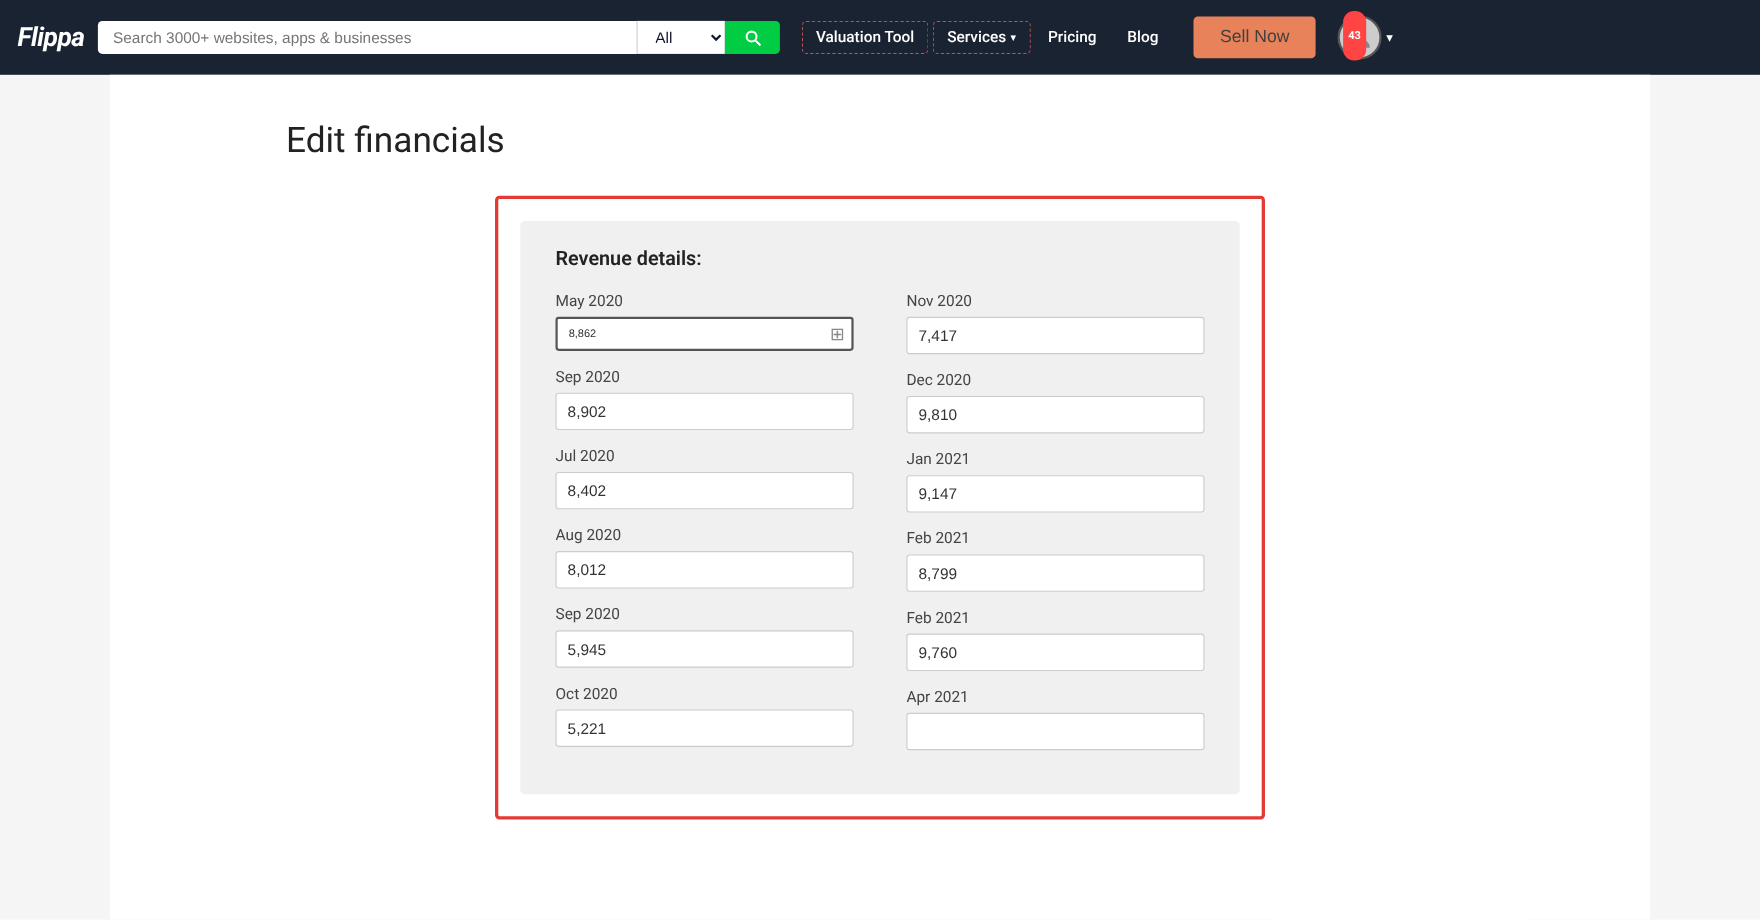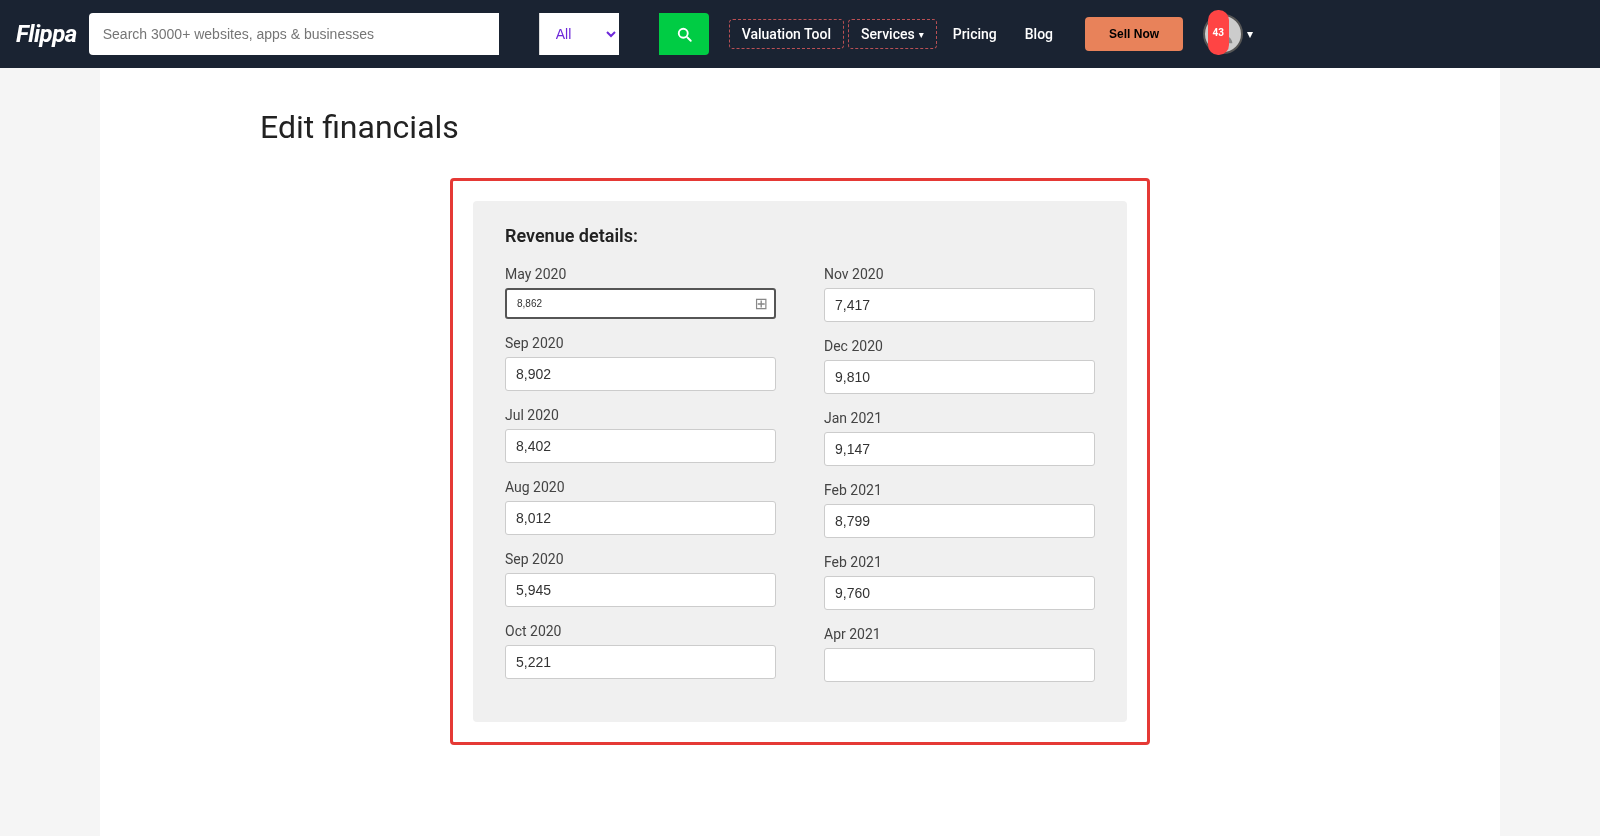--- a/index.html
+++ b/index.html
@@ -19,38 +19,37 @@
       font-size: 24px;
       font-weight: 700;
       letter-spacing: -0.5px;
       font-style: italic;
       white-space: nowrap;
     }
     .search-container {
       display: flex;
       flex: 1;
       max-width: 620px;
-      height: 42px;
-      gap: 40px;
+      height: 30px;
     }
     .search-input {
       flex: 1;
       border: none;
       padding: 0 14px;
       font-size: 14px;
       color: #666;
       outline: none;
       border-radius: 4px 0 0 4px;
     }
     .search-select {
       border: none;
       border-left: 1px solid #ddd;
       padding: 0 12px;
       font-size: 14px;
-      color: #6d28d9;
+      color: #0f172a;
       background: white;
       outline: none;
       cursor: pointer;
       min-width: 80px;
     }
     .search-btn {
       background: #00cc44;
       border: none;
       padding: 0 16px;
       cursor: pointer;
@@ -78,25 +77,25 @@
       white-space: nowrap;
       display: flex;
       align-items: center;
       gap: 4px;
     }
     .nav-link.no-border { border: none; }
     .nav-link .chevron { font-size: 10px; }
 
     .sell-now-btn {
       background: #e8825a;
-      color: #000000;
+      color: #404040;
       border: none;
       padding: 10px 24px;
-      font-size: 12px;
-      font-weight: 700;
+      font-size: 16px;
+      font-weight: 400;
       border-radius: 4px;
       cursor: pointer;
       white-space: nowrap;
       margin-left: 8px;
     }
     .avatar-container {
       display: flex;
       align-items: center;
       margin-left: 8px;
       position: relative;

